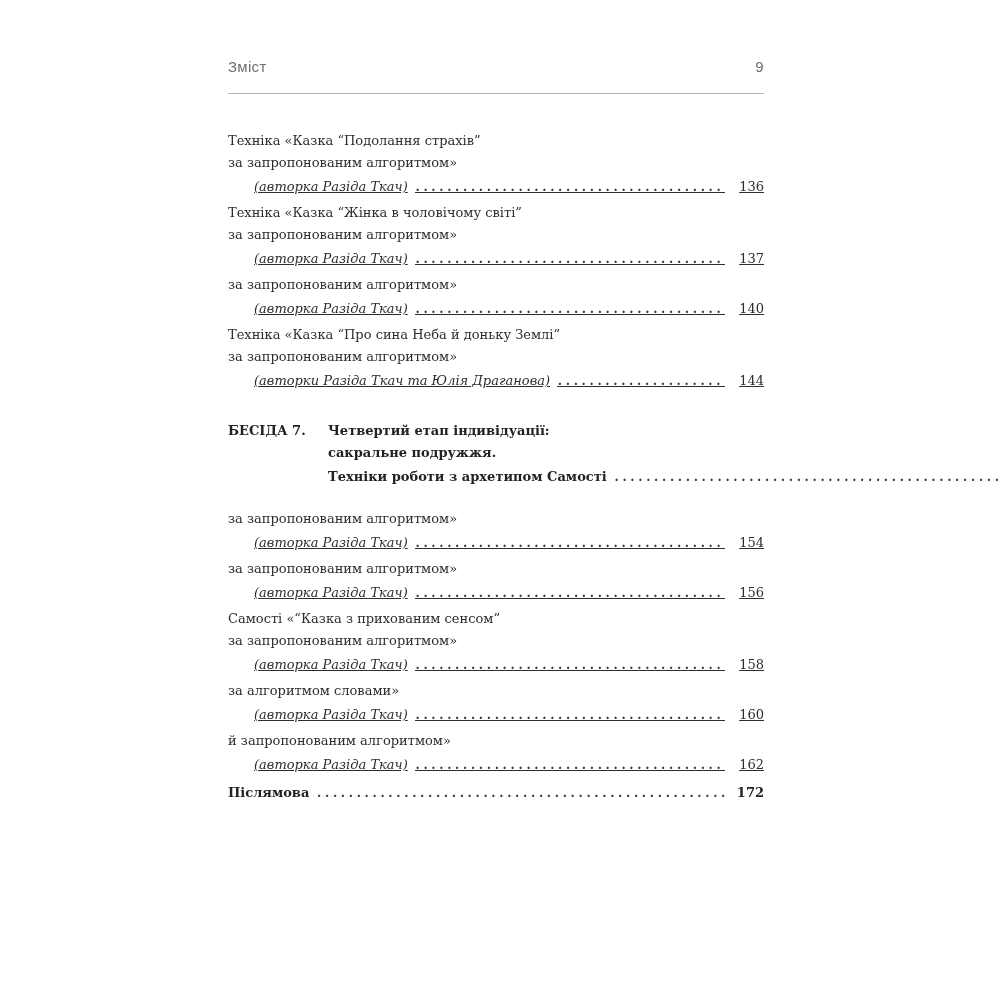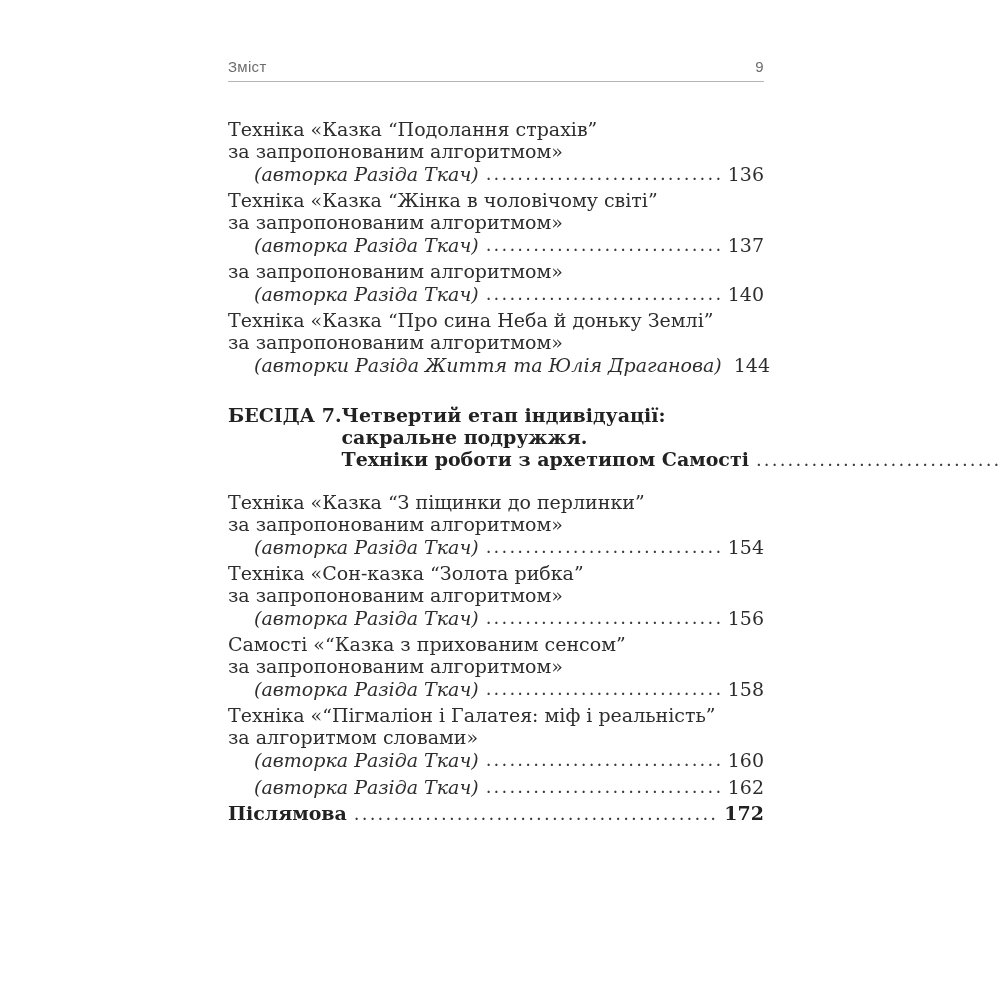--- a/index.html
+++ b/index.html
@@ -26,36 +26,37 @@
   
   .running-header {
     display: flex;
     justify-content: space-between;
     align-items: baseline;
     font-family: "Liberation Sans", sans-serif;
     font-size: 15px;
     line-height: 20px;
     color: #6d6d6d;
     letter-spacing: 0.3px;
-    padding-bottom: 4px;
+    padding-bottom: 16px;
     border-bottom: 1px solid #b5b5b5;
   }
   
   .toc {
     margin-top: 36px;
-    font-size: 19px;
+    font-size: 13px;
     line-height: 22px;
     color: #2d2d2d;
   }
   .entry { margin-bottom: 4px; }
   .t-line { white-space: nowrap; }
   .a-line {
     display: flex;
-    align-items: center;
+    align-items: flex-end;
     padding-left: 26px;
+    text-decoration: underline;
   }
   .author {
     font-style: italic;
     white-space: nowrap;
     flex: 0 0 auto;
   }
   .leader {
     flex: 1 1 auto;
     overflow: hidden;
     white-space: nowrap;
@@ -135,80 +136,78 @@
           <span class="author">(авторка Разіда Ткач)</span>
           <span class="leader"></span>
           <span class="pg">140</span>
         </div>
       </div>
 
       <div class="entry">
         <div class="t-line">Техніка «Казка “Про сина Неба й доньку Землі”</div>
         <div class="t-line">за запропонованим алгоритмом»</div>
         <div class="a-line">
-          <span class="author">(авторки Разіда Життя та Юлія Драганова)</span>
+          <span class="author">(авторки Разіда Ткач та Юлія Драганова)</span>
           <span class="leader"></span>
           <span class="pg">144</span>
         </div>
       </div>
 
       <div class="section">
         <div class="sec-label">БЕСІДА 7.</div>
         <div class="sec-body">
           <div class="t-line">Четвертий етап індивідуації:</div>
           <div class="t-line">сакральне подружжя.</div>
           <div class="sec-row">
             <span class="t-line">Техніки роботи з архетипом Самості</span>
             <span class="leader"></span>
 
           </div>
         </div>
       </div>
 
       <div class="entry">
-        <div class="t-line">Техніка «Казка “З піщинки до перлинки”</div>
         <div class="t-line">за запропонованим алгоритмом»</div>
         <div class="a-line">
           <span class="author">(авторка Разіда Ткач)</span>
           <span class="leader"></span>
           <span class="pg">154</span>
         </div>
       </div>
 
       <div class="entry">
-        <div class="t-line">Техніка «Сон-казка “Золота рибка”</div>
         <div class="t-line">за запропонованим алгоритмом»</div>
         <div class="a-line">
           <span class="author">(авторка Разіда Ткач)</span>
           <span class="leader"></span>
           <span class="pg">156</span>
         </div>
       </div>
 
       <div class="entry">
         <div class="t-line">Самості «“Казка з прихованим сенсом”</div>
         <div class="t-line">за запропонованим алгоритмом»</div>
         <div class="a-line">
           <span class="author">(авторка Разіда Ткач)</span>
           <span class="leader"></span>
           <span class="pg">158</span>
         </div>
       </div>
 
       <div class="entry">
-        <div class="t-line">Техніка «“Пігмаліон і Галатея: міф і реальність”</div>
         <div class="t-line">за алгоритмом словами»</div>
         <div class="a-line">
           <span class="author">(авторка Разіда Ткач)</span>
           <span class="leader"></span>
           <span class="pg">160</span>
         </div>
       </div>
 
       <div class="entry">
+        <div class="t-line">й запропонованим алгоритмом»</div>
         <div class="a-line">
           <span class="author">(авторка Разіда Ткач)</span>
           <span class="leader"></span>
           <span class="pg">162</span>
         </div>
       </div>
 
       <div class="footer-row">
         <span>Післямова</span>
         <span class="leader"></span>

